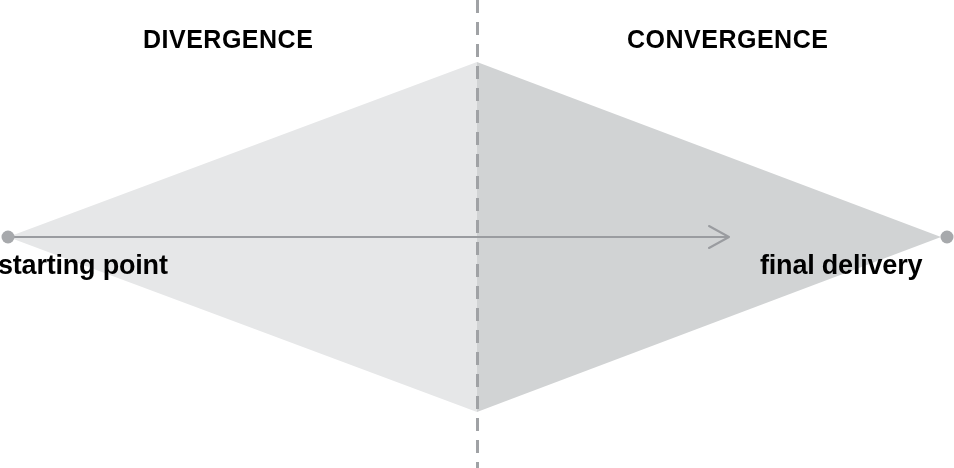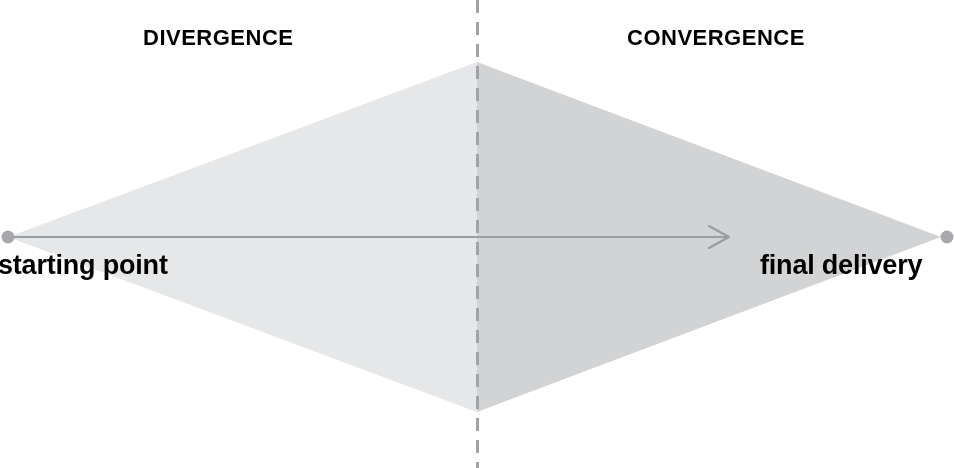--- a/index.html
+++ b/index.html
@@ -22,21 +22,21 @@
     left: 0;
     top: 0;
     width: 954px;
     height: 468px;
     display: block;
   }
   .phase-label {
     position: absolute;
     font-family: "Liberation Sans", sans-serif;
     font-weight: bold;
-    font-size: 22px;
+    font-size: 25px;
     letter-spacing: 0.5px;
     color: #000000;
     white-space: nowrap;
     line-height: 1;
   }
   #label-divergence {
     left: 143px;
     top: 27px;
   }
   #label-convergence {

